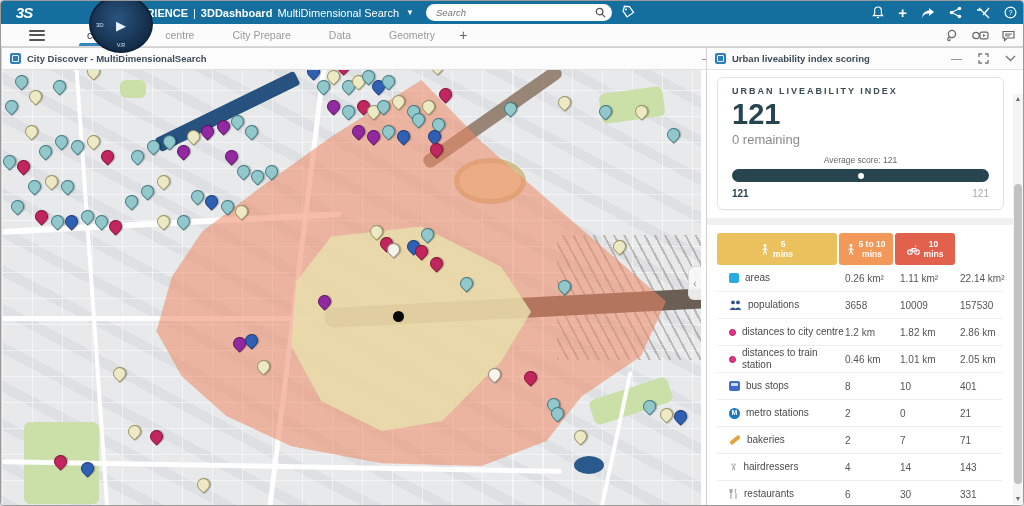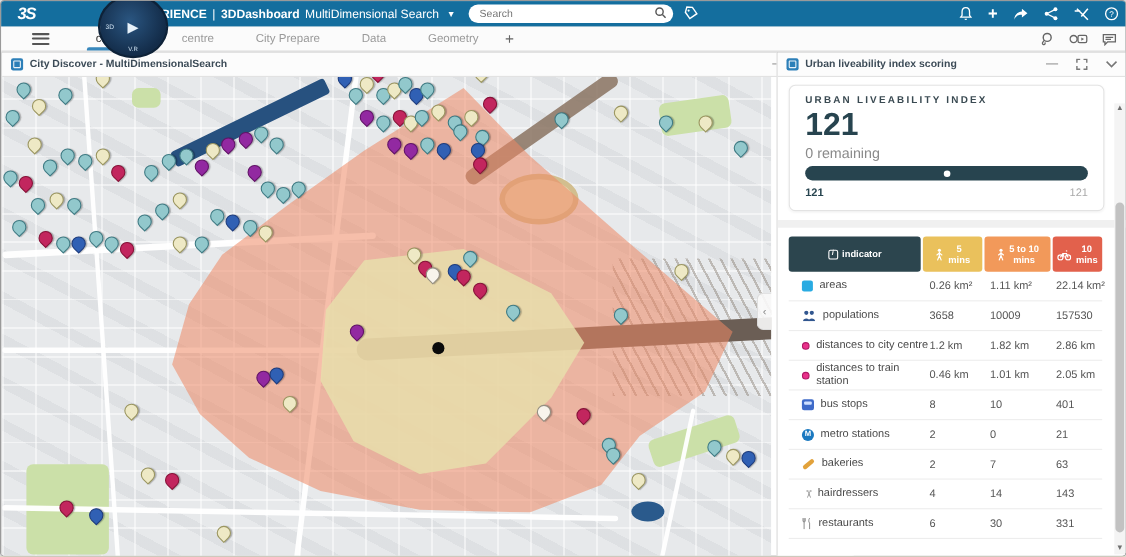--- a/index.html
+++ b/index.html
@@ -7,21 +7,21 @@
   body{font-family:"Liberation Sans",sans-serif;background:#d9dadb;position:relative;}
   .app{width:1024px;height:506px;border:1px solid #9a9a9a;border-radius:4px;overflow:hidden;position:relative;background:#dfe0e1;}
 
   
   .topbar{position:absolute;left:0;top:0;width:1024px;height:23px;background:#146E9E;display:flex;align-items:center;color:#fff;z-index:30;}
   .logo3ds{width:46px;text-align:center;font-style:italic;font-weight:bold;font-size:15px;letter-spacing:-1px;color:#fff;}
   .brand{font-size:11px;margin-left:56px;white-space:nowrap;display:flex;align-items:center;gap:5px;}
   .brand b{font-weight:bold;}
   .brand .chev{font-size:8px;margin-left:2px;}
   .search-pill{position:absolute;left:425px;top:3px;width:186px;height:17px;background:#fff;border-radius:9px;display:flex;align-items:center;padding:0 6px 0 10px;}
-  .search-pill input{border:none;outline:none;flex:1;font-size:9.5px;color:#444;font-family:"Liberation Sans",sans-serif;background:transparent;}
+  .search-pill input{border:none;outline:none;flex:1;font-size:9.5px;color:#444;font-family:"Liberation Sans",sans-serif;background:transparent;font-style:italic;}
   .tb-icons{position:absolute;right:8px;top:0;height:23px;display:flex;align-items:center;gap:14px;}
   .tb-ic{color:#fff;font-size:13px;line-height:1;display:flex;align-items:center;}
   .tb-ic svg{display:block;}
 
   
   .compass{position:absolute;left:88px;top:-6px;width:64px;height:58px;border-radius:50%;background:radial-gradient(circle at 45% 40%,#2a5580 0%,#132c49 70%);z-index:40;border:2px solid #0e2238;color:#cfe2f2;}
   .compass .play{position:absolute;left:50%;top:52%;transform:translate(-50%,-50%);font-size:13px;color:#e8f2fa;}
   .compass .w{position:absolute;left:5px;top:46%;font-size:6px;}
   .compass .s{position:absolute;left:50%;bottom:3px;transform:translateX(-50%);font-size:5.5px;}
 
@@ -395,35 +395,32 @@
           <svg width="11" height="7" viewBox="0 0 11 7">
               <polyline points="1,1 5.5,5.5 10,1" fill="none" stroke="#777" stroke-width="1.4"></polyline>
             </svg>
         </span>
       </div>
       <div class="score-body">
         <div class="score-card">
           <div class="uli-label">URBAN LIVEABILITY INDEX</div>
           <div class="uli-value">121</div>
           <div class="uli-remaining">0 remaining</div>
+          <div class="uli-avg">Average score: 121</div>
           <div class="slider">
               <span class="knob"></span>
             </div>
           <div class="slider-ends">
             <span class="s-min">121</span>
             <span class="s-max">121</span>
           </div>
         </div>
         <div class="section-gap"></div>
         <div class="table-wrap">
           <div class="t-head" id="tHead">
-              <div class="t-cell c0" style="background: rgb(44, 69, 78);">
-                <span class="info-sq">i</span>
-                <span class="lab">indicator</span>
-              </div>
               <div class="t-cell c1" style="background: rgb(234, 193, 92);">
                 <svg width="8" height="13" viewBox="0 0 10 14">
                   <circle cx="5" cy="2" r="1.8" fill="#fff"></circle>
                   <path d="M5 4 L5 8 M5 5.2 L2.2 7.4 M5 5.2 L7.8 7.4 M5 8 L3 13 M5 8 L7 13" stroke="#fff" stroke-width="1.3" fill="none" stroke-linecap="round"></path>
                 </svg>
                 <span class="lab">5
 mins</span>
               </div>
               <div class="t-cell c2" style="background: rgb(242, 153, 90);">
                 <svg width="8" height="13" viewBox="0 0 10 14">
@@ -509,21 +506,21 @@
                 <span class="t-val">21</span>
                 <span class="t-exp"></span>
               </div>
               <div class="t-row">
                 <span class="t-label">
                   <span class="ric ic-bag"></span>
                   <span>bakeries</span>
                 </span>
                 <span class="t-val">2</span>
                 <span class="t-val">7</span>
-                <span class="t-val">63</span>
+                <span class="t-val">71</span>
                 <span class="t-exp">▾</span>
               </div>
               <div class="t-row">
                 <span class="t-label">
                   <span class="ric ic-sci">✂</span>
                   <span>hairdressers</span>
                 </span>
                 <span class="t-val">4</span>
                 <span class="t-val">14</span>
                 <span class="t-val">143</span>

